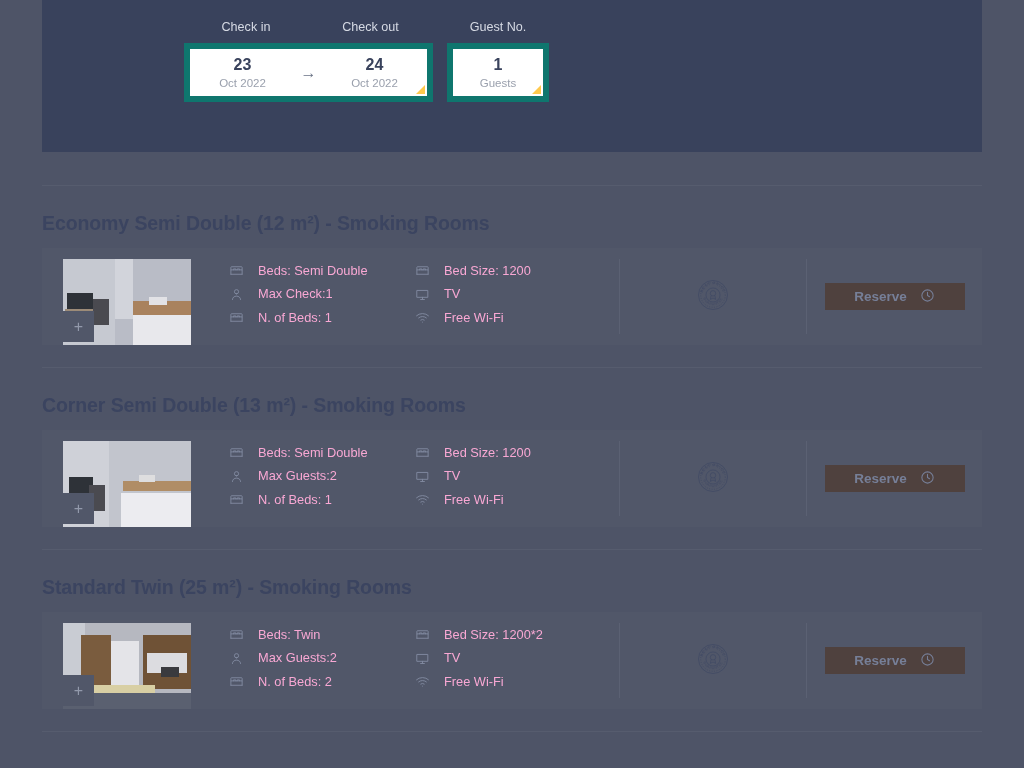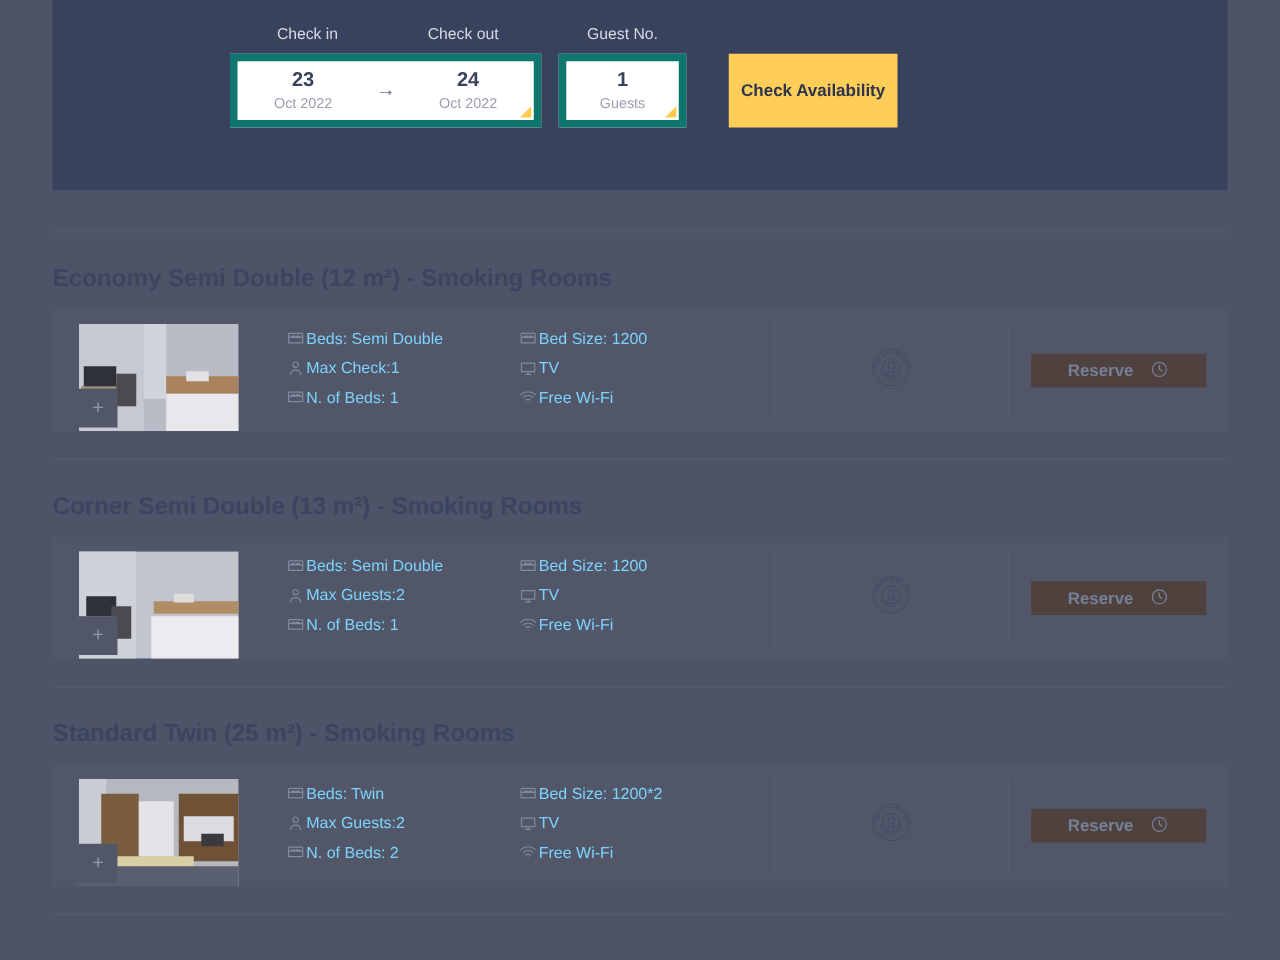--- a/index.html
+++ b/index.html
@@ -103,23 +103,23 @@
     display: flex;
     flex-direction: column;
     gap: 8.5px;
   }
   .amen-col.first { margin-left: 16px; width: 186px; }
   .amen-col.second { width: 226px; }
 
   .amen {
     display: flex;
     align-items: center;
-    gap: 1px;
+    gap: 14px;
     font-size: 12.8px;
-    color: #7dd3fc;
+    color: #f9a8d4;
     line-height: 14px;
     white-space: nowrap;
   }
 
   .amen svg { display: block; flex: none; }
 
   
   .vrule {
     width: 1px;
     background: #5b6173;
@@ -654,19 +654,15 @@
         </div>
         <span class="corner-tri"></span>
       </div>
     </div>
 
     <div class="gap-sm"></div>
 
 
     <div class="gap-md"></div>
 
-    <div class="field-group">
-      <div class="field-label" style="visibility:hidden;">&nbsp;</div>
-      <button class="check-btn">Check Availability</button>
-    </div>
 
   </div>
 </div>
 
 </body></html>

